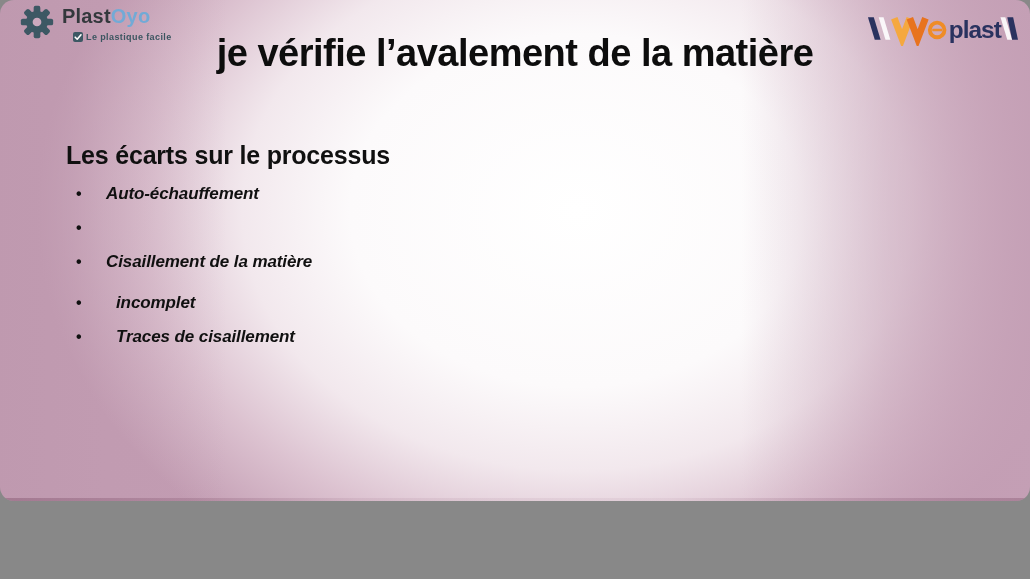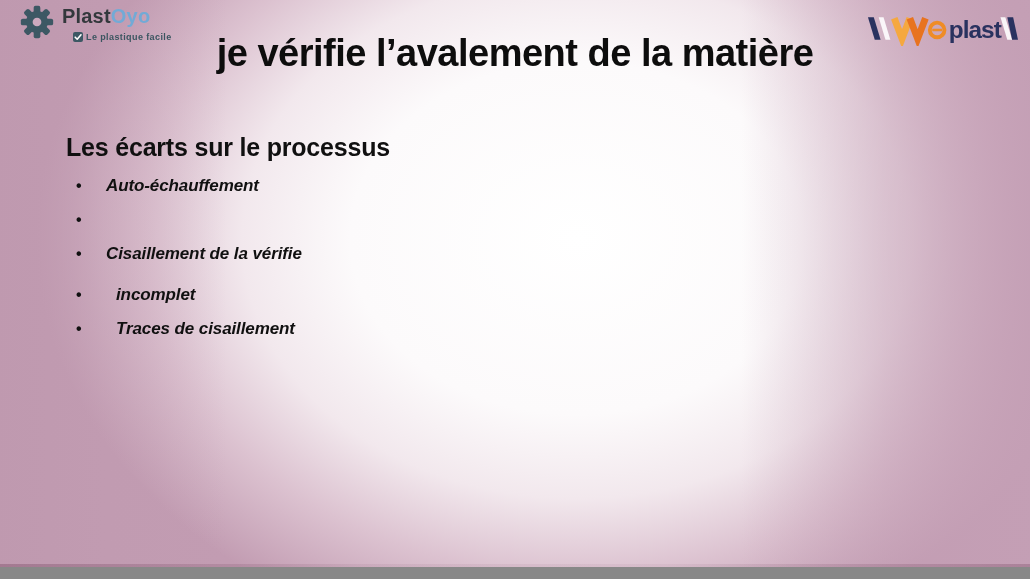--- a/index.html
+++ b/index.html
@@ -1,23 +1,24 @@
 <!DOCTYPE html>
 <html><head>
 <meta charset="utf-8">
 <style>
   html,body{margin:0;padding:0;background:#888;}
   .slide{
     position:relative;
-    width:1030px;height:567px;
+    width:1030px;height:501px;
     overflow:hidden;
     font-family:"Liberation Sans",sans-serif;
     background:
       linear-gradient(90deg, rgba(191,153,175,0.95) 0%, rgba(191,153,175,0.35) 10%, rgba(191,153,175,0) 22%, rgba(191,153,175,0) 72%, rgba(196,159,181,0.55) 86%, rgba(196,159,181,0.95) 100%),
       radial-gradient(ellipse 540px 420px at 56% 42%, #ffffff 0%, #fcfafb 42%, #f2e8ed 62%, #dcc2d0 80%, #c29cb2 100%);
+    border-radius: 14px;
   }
   .bottom-edge{
     position:absolute;left:0;right:0;bottom:0;height:3px;
     background:linear-gradient(90deg, rgba(140,95,120,0.55) 0%, rgba(140,95,120,0.12) 35%, rgba(140,95,120,0.08) 65%, rgba(140,95,120,0.45) 100%);
   }
 
   
   .plastoyo{
     position:absolute;top:3px;left:18px;
     display:flex;align-items:flex-start;gap:6px;
@@ -38,21 +39,21 @@
 
   
   .title{
     position:absolute;top:32px;left:0;right:0;
     text-align:center;
     font-size:38px;font-weight:700;letter-spacing:-0.5px;
     color:#0d0d0d;margin:0;
   }
 
   
-  .content{position:absolute;left:66px;top:132px;width:620px;color:#101010;}
+  .content{position:absolute;left:66px;top:140px;width:620px;color:#101010;}
   .section-heading{
     font-size:25px;font-weight:700;margin:0;line-height:30px;letter-spacing:-0.2px;
   }
   .bullets{margin:7px 0 5px 0;}
   .bullet-row{display:flex;align-items:center;height:34px;}
   .bullet-dot{
     width:30px;flex:0 0 30px;text-align:left;padding-left:10px;
     font-size:16px;font-weight:700;line-height:1;
   }
   .bullet-text{font-size:17px;font-weight:700;letter-spacing:-0.1px;font-style:italic;}
@@ -117,21 +118,21 @@
     <div class="bullets">
       <div class="bullet-row">
         <span class="bullet-dot">•</span>
         <span class="bullet-text">Auto-échauffement</span>
       </div>
       <div class="bullet-row">
         <span class="bullet-dot">•</span>
       </div>
       <div class="bullet-row">
         <span class="bullet-dot">•</span>
-        <span class="bullet-text">Cisaillement de la vérifie</span>
+        <span class="bullet-text">Cisaillement de la matière</span>
       </div>
     </div>
 
     <div class="bullets indent-extra">
       <div class="bullet-row">
         <span class="bullet-dot">•</span>
         <span class="bullet-text">incomplet</span>
       </div>
       <div class="bullet-row">
         <span class="bullet-dot">•</span>

